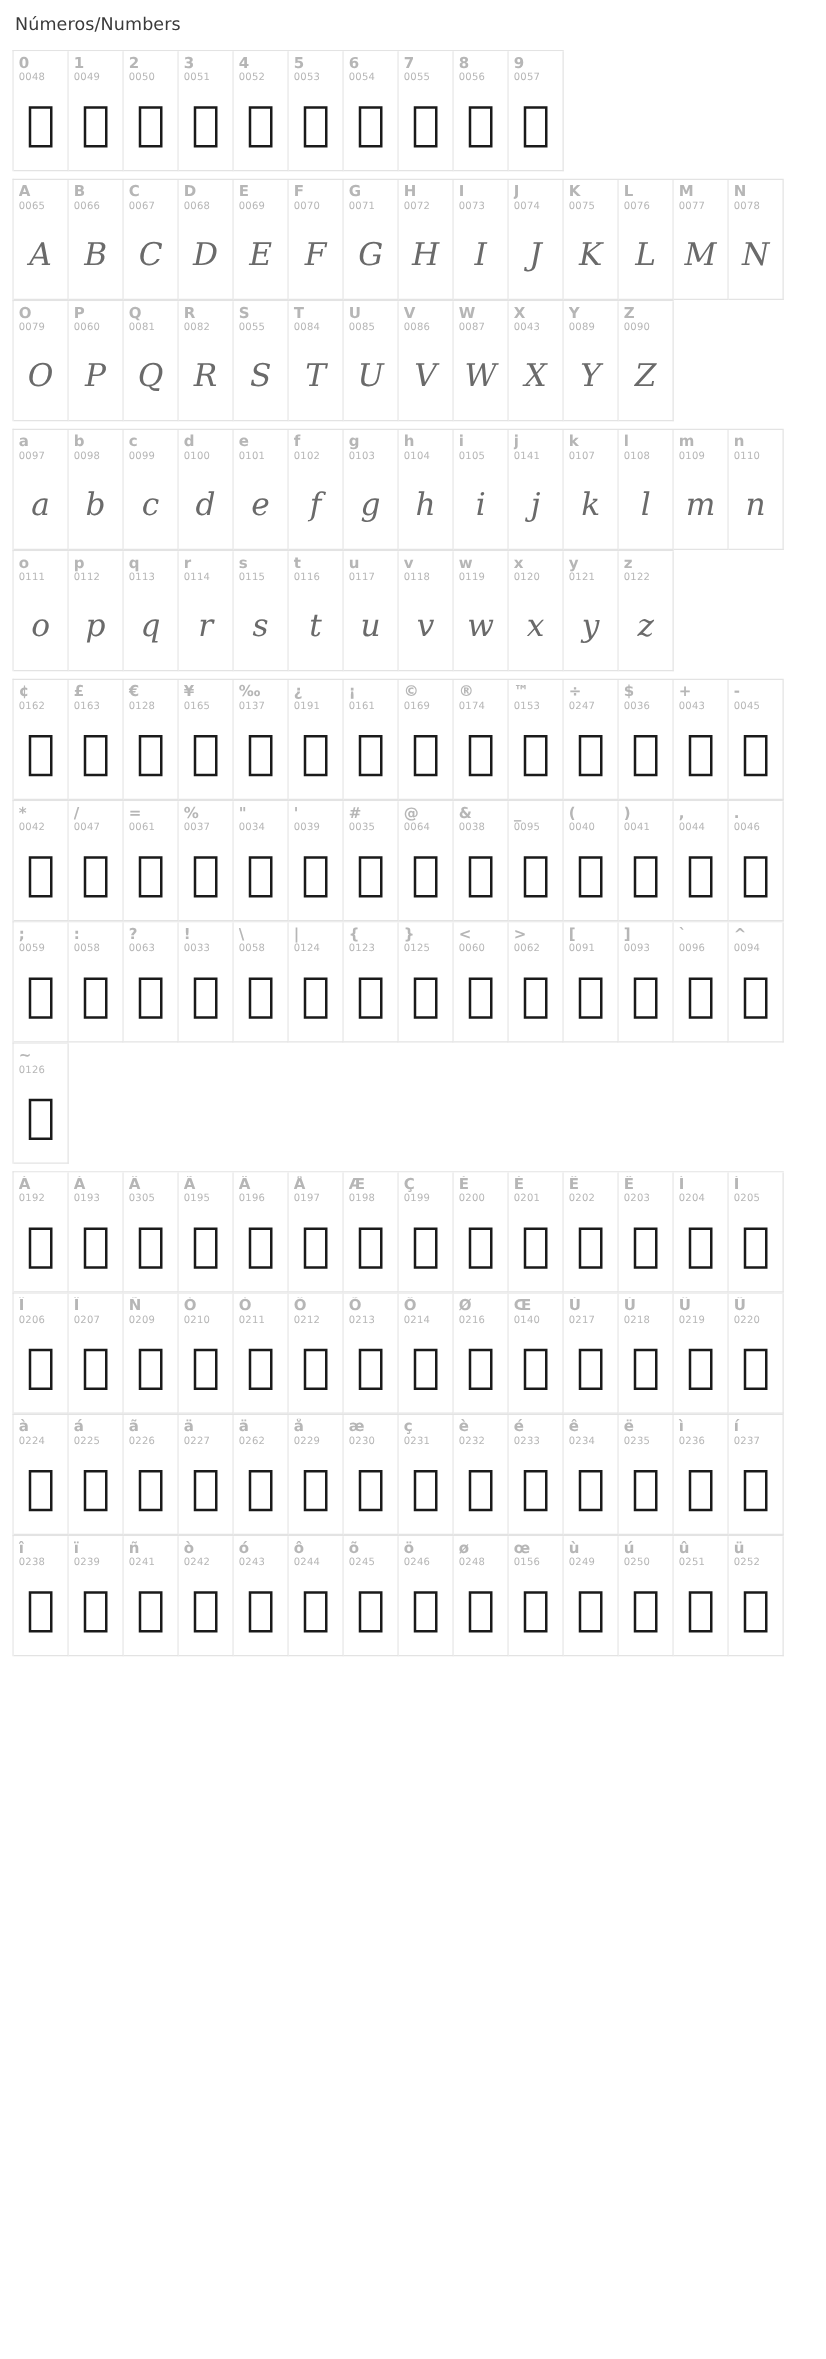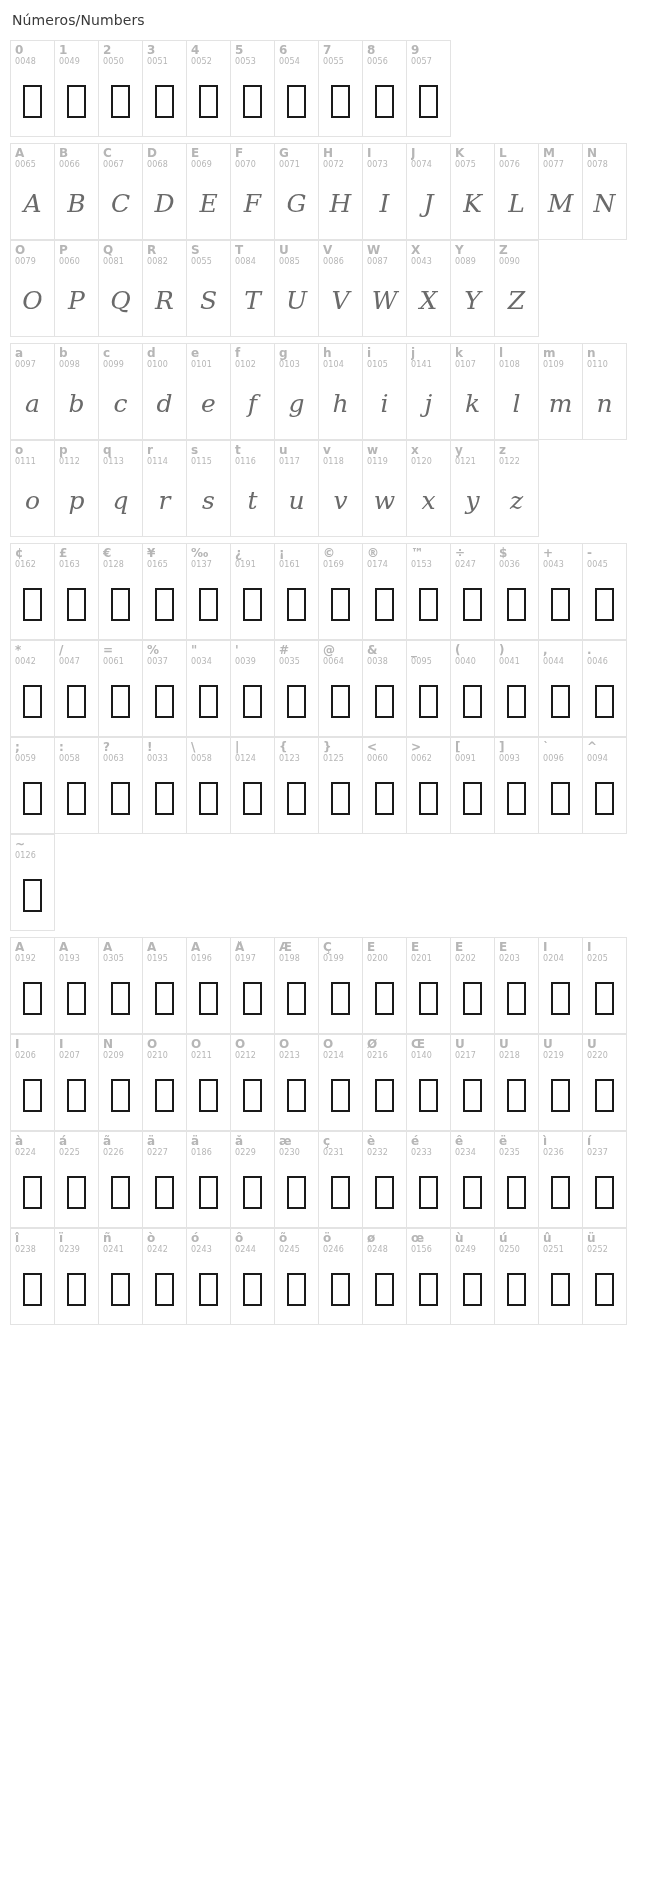--- a/index.html
+++ b/index.html
@@ -1103,21 +1103,21 @@
           <div class="glyph-cell">
             <div class="glyph-meta">
               <span class="glyph-char">ä</span>
               <span class="glyph-code">0227</span>
             </div>
             <div class="glyph-render tofu"><span class="tofu-box"></span></div>
           </div>
           <div class="glyph-cell">
             <div class="glyph-meta">
               <span class="glyph-char">ä</span>
-              <span class="glyph-code">0186</span>
+              <span class="glyph-code">0262</span>
             </div>
             <div class="glyph-render tofu"><span class="tofu-box"></span></div>
           </div>
           <div class="glyph-cell">
             <div class="glyph-meta">
               <span class="glyph-char">å</span>
               <span class="glyph-code">0229</span>
             </div>
             <div class="glyph-render tofu"><span class="tofu-box"></span></div>
           </div>

